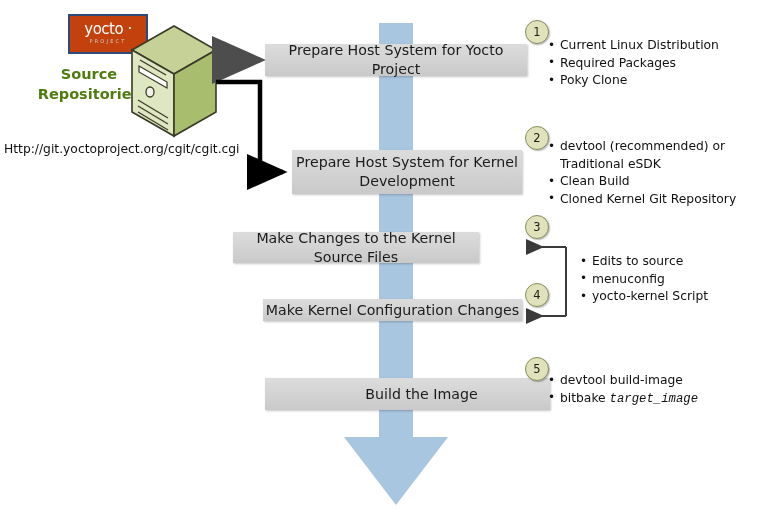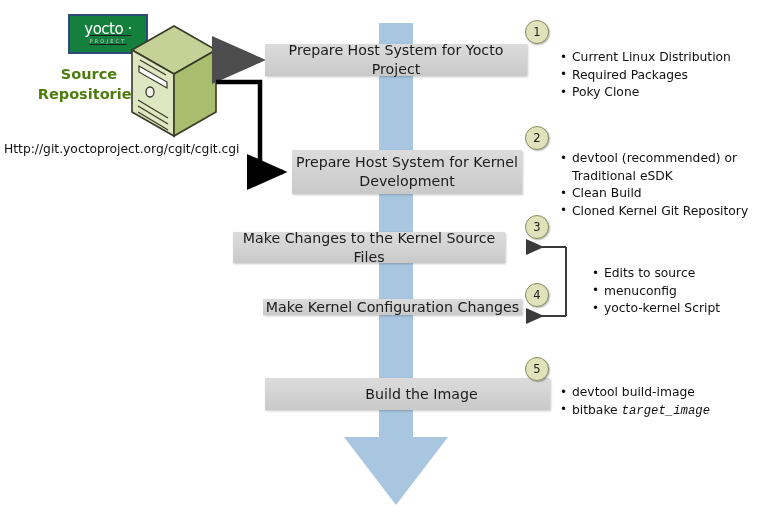--- a/index.html
+++ b/index.html
@@ -12,23 +12,23 @@
     color:#1a1a1a;
   }
   .canvas{position:absolute;left:0;top:0;width:769px;height:517px;}
 
   
   .bigarrow{position:absolute;left:0;top:0;}
 
   
   .logo{
     position:absolute;left:68px;top:14px;width:80px;height:40px;
-    background:#15803d;border:2px solid #2d4a7a;
+    background:#c2410c;border:2px solid #2d4a7a;
     box-sizing:border-box;
-    display:flex;flex-direction:column;align-items:center;justify-content:center;text-decoration:underline;
+    display:flex;flex-direction:column;align-items:center;justify-content:center;
   }
   .logo-main{
     color:#ffffff;font-size:15px;letter-spacing:-0.5px;line-height:13px;
     font-family:"DejaVu Sans","Liberation Sans",sans-serif;
   }
   .logo-sub{
     color:#cfcfcf;font-size:5px;letter-spacing:2.2px;line-height:8px;
     margin-top:1px;
   }
 
@@ -52,41 +52,41 @@
     border:0;
     box-shadow:1px 1px 2px rgba(0,0,0,0.22);
     display:flex;align-items:center;justify-content:center;
     text-align:center;
     font-size:14.2px;
     line-height:19px;
     color:#1b1b1b;
   }
   #box1{left:265px;top:44px;width:262px;height:32px;}
   #box2{left:292px;top:150px;width:230px;height:44px;}
-  #box3{left:233px;top:232px;width:272px;height:31px;}
-  #box4{left:263px;top:299px;width:259px;height:16px;}
+  #box3{left:233px;top:232px;width:246px;height:31px;}
+  #box4{left:263px;top:299px;width:259px;height:22px;}
   #box5{left:265px;top:378px;width:257px;height:32px;padding-left:28px;}
 
   
   .badge{
     position:absolute;width:22px;height:22px;border-radius:50%;
     background:#dfe2bb;border:1.6px solid #8a8f5e;
     display:flex;align-items:center;justify-content:center;
     font-size:11.5px;color:#20201a;
     box-shadow:1px 1px 1.5px rgba(0,0,0,0.28);
   }
   #badge1{left:525px;top:20px;}
   #badge2{left:525px;top:126px;}
   #badge3{left:525px;top:215px;}
   #badge4{left:525px;top:283px;}
   #badge5{left:525px;top:357px;}
 
   
   .bullets{position:absolute;font-size:12.3px;line-height:17.6px;color:#111;}
-  .bullets ul{margin:12px;padding:0;list-style:none;}
+  .bullets ul{margin:0;padding:0;list-style:none;}
   .bullets li{position:relative;padding-left:12px;}
   .bullets li:before{
     content:"\2022";position:absolute;left:0;top:-0.5px;font-size:12px;color:#111;
   }
   #bul1{left:548px;top:37px;width:215px;}
   #bul2{left:548px;top:138px;width:215px;}
   #bul3{left:580px;top:253px;width:180px;}
   #bul5{left:548px;top:372px;width:215px;}
   .ital{font-style:italic;font-family:Liberation Mono, monospace;}
 </style>

